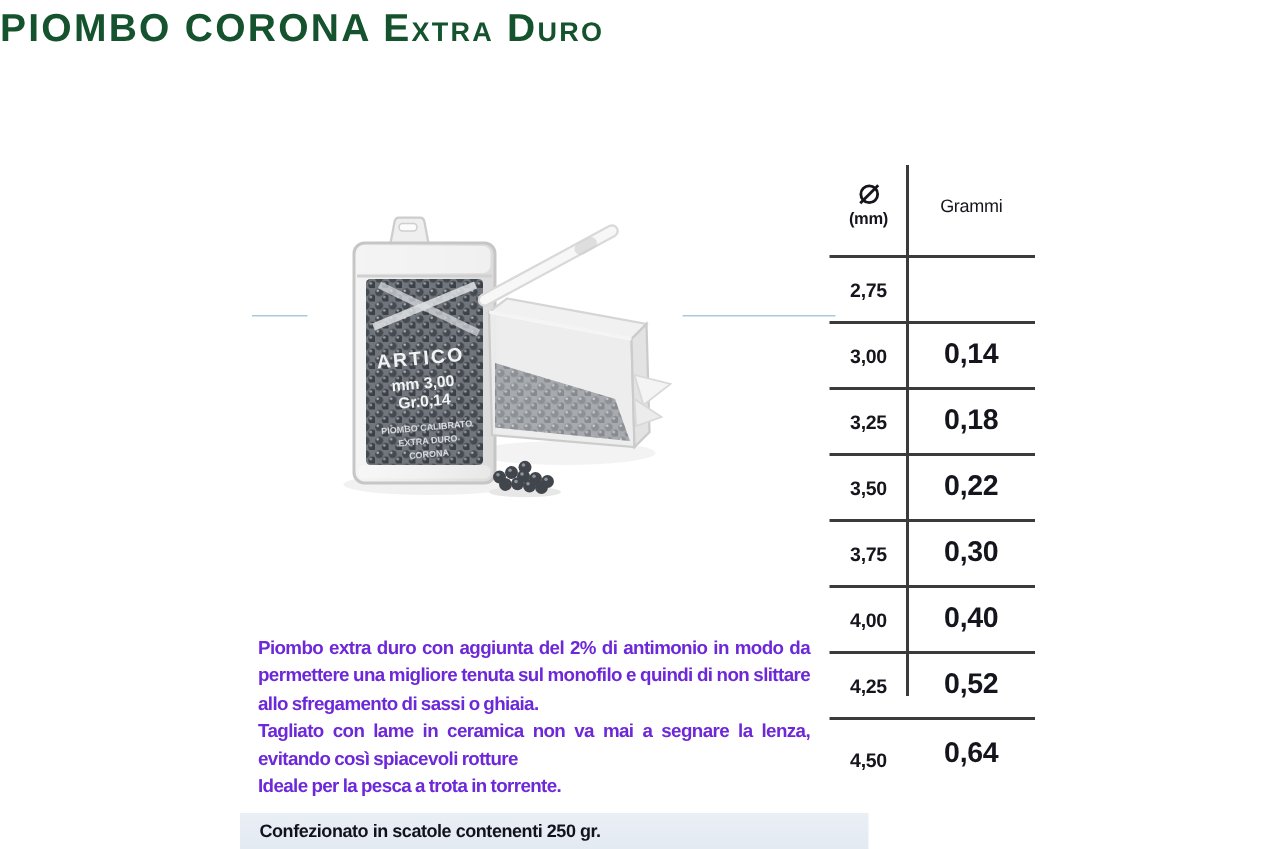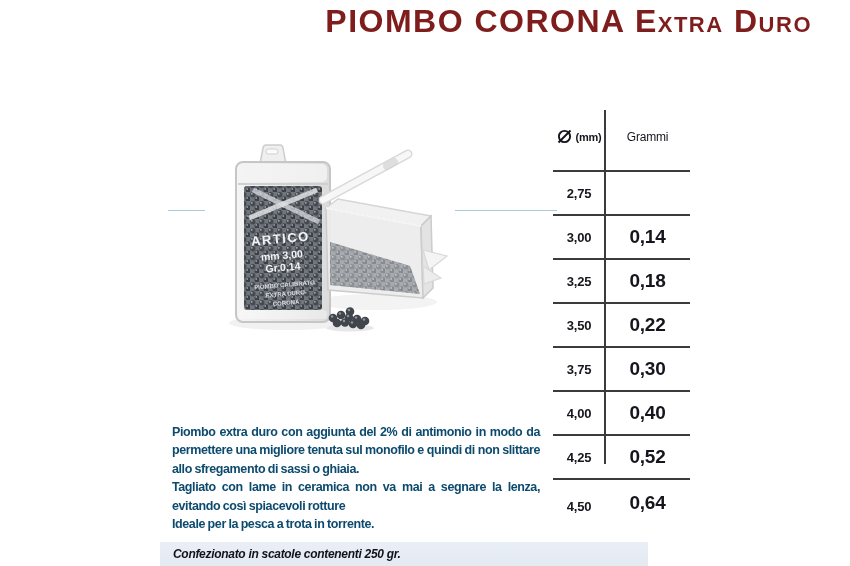--- a/index.html
+++ b/index.html
@@ -4,23 +4,23 @@
 <style>
   * { margin:0; padding:0; box-sizing:border-box; }
   html,body { width:850px; height:566px; }
   body {
     position:relative; background:#ffffff; overflow:hidden;
     font-family:"Liberation Sans","DejaVu Sans",sans-serif;
     color:#15151d;
   }
   
   .title-wrap {
-    position:absolute; top:3px; left:0; width:812px; text-align:right;
-    font-weight:bold; color:#7f1d1d; letter-spacing:1.5px;
-    font-size:32px; white-space:nowrap;
+    position:absolute; top:3px; left:0; width:812px; text-align:left;
+    font-weight:bold; color:#14532d; letter-spacing:1.5px;
+    font-size:26px; white-space:nowrap;
   }
   .title-sub { font-variant-caps:small-caps; letter-spacing:1.5px; }
 
   
   .accent-line {
     position:absolute; left:168px; top:210px; width:389px; height:1px;
     background:#a9cbd9; z-index:1;
   }
 
   
@@ -29,47 +29,47 @@
     background:#ffffff; z-index:2;
   }
 
   
   .spec { position:absolute; left:545px; top:103px; width:150px; height:364px; z-index:3; }
   .spec .vline { position:absolute; left:59px; top:7px; width:2px; height:354px; background:#3b3b3b; }
   .spec .thead {
     display:flex; margin-left:8px; width:137px; height:69px;
     border-bottom:2px solid #3b3b3b;
   }
-  .spec .th-d { width:52px; display:flex; flex-direction:row; align-items:center; justify-content:center; gap:2px; }
+  .spec .th-d { width:52px; display:flex; flex-direction:column; align-items:center; justify-content:center; gap:2px; }
   .spec .th-d .unit { font-size:11px; font-weight:bold; letter-spacing:-0.2px; }
   .spec .th-g { flex:1; display:flex; align-items:center; justify-content:center;
     font-size:12px; font-weight:normal; letter-spacing:-0.2px; }
   .spec .trow {
     display:flex; margin-left:8px; width:137px; height:44px;
     border-bottom:2px solid #3b3b3b; align-items:center;
   }
   .spec .trow:first-of-type { height:39px; }
   .spec .trow:last-of-type { border-bottom:none; height:34px;align-items:flex-end; }
   .spec .td-mm { width:52px; text-align:center; font-size:13px; font-weight:bold; letter-spacing:-0.2px; }
   .spec .td-g  { flex:1; text-align:center; font-size:19px; font-weight:bold; letter-spacing:-0.2px; }
 
   
   .desc {
     position:absolute; left:172px; top:423px; width:368px; z-index:3;
     font-size:12.5px; line-height:18.4px; font-weight:bold;
     letter-spacing:-0.4px; word-spacing:-0.5px;
-    text-align:justify; color:#0c4a6e;
+    text-align:justify; color:#6d28d9;
   }
   .desc p { margin:0; }
 
   
   .band {
-    position:absolute; left:160px; top:542px; width:488px; height:24px;
+    position:absolute; left:160px; top:542px; width:419px; height:24px;
     background:linear-gradient(180deg,#eaeff6 0%,#e4eaf2 100%);
-    display:flex; align-items:center; padding-left:13px; z-index:3;font-style:italic;
+    display:flex; align-items:center; padding-left:13px; z-index:3;
   }
   .band .note { font-size:12px; font-weight:bold; letter-spacing:-0.3px; color:#12121c; }
 </style>
 </head>
 <body>
 
 <div class="title-wrap">
   <span>PIOMBO CORONA</span>
   <span> </span>
   <span class="title-sub">Extra Duro</span>

